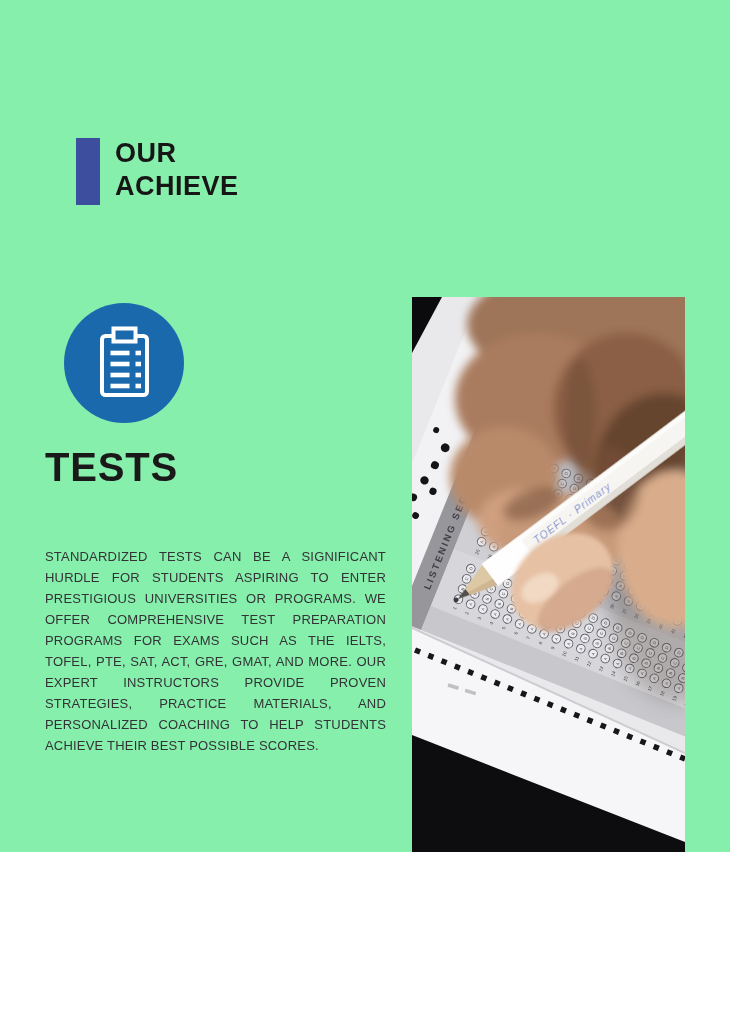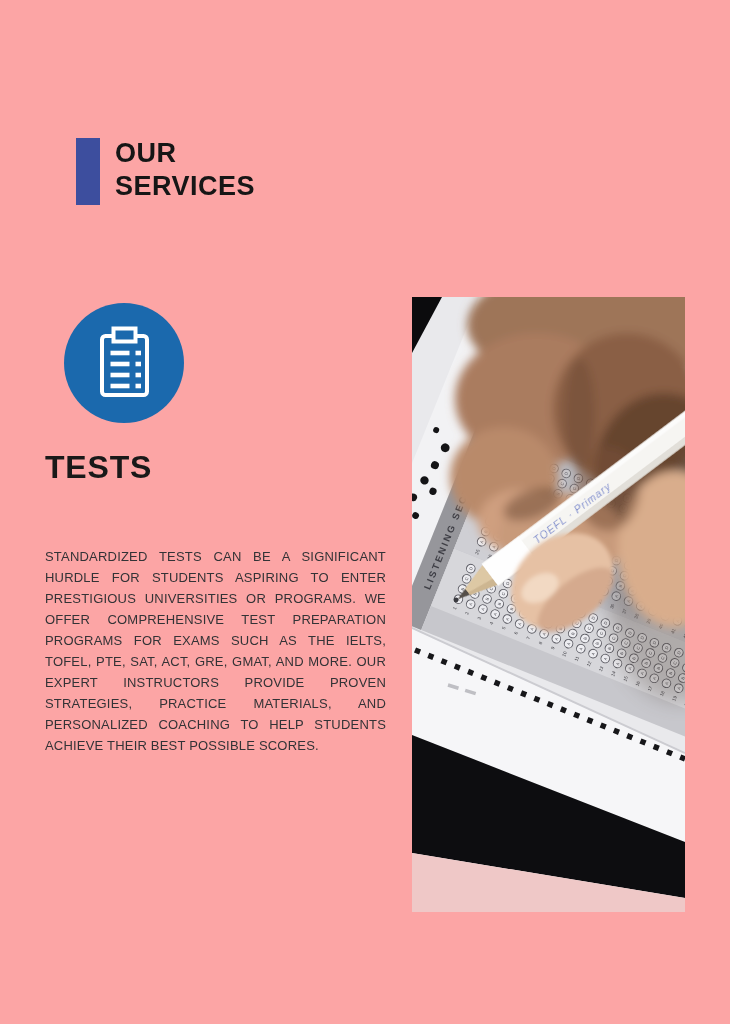--- a/index.html
+++ b/index.html
@@ -1,41 +1,41 @@
 <!DOCTYPE html>
 <html><head>
 <meta charset="utf-8">
 <style>
   html,body{margin:0;padding:0;background:#ffffff;}
-  .page{position:relative;width:730px;height:1024px;background:#fca5a5;overflow:hidden;
+  .page{position:relative;width:730px;height:852px;background:#86efac;overflow:hidden;
         font-family:"Liberation Sans",sans-serif;}
   .accent-bar{position:absolute;left:76px;top:138px;width:24px;height:67px;background:#3D4E9E;}
   .page-title{position:absolute;left:115px;top:137px;margin:0;font-size:27px;font-weight:700;
               color:#161616;line-height:33px;letter-spacing:.5px;}
   .page-title span{display:block;}
   .icon-circle{position:absolute;left:64px;top:303px;width:120px;height:120px;}
-  .service-title{position:absolute;left:45px;top:449px;margin:0;font-size:32px;font-weight:700;
+  .service-title{position:absolute;left:45px;top:449px;margin:0;font-size:40px;font-weight:700;
                  color:#191919;line-height:36px;letter-spacing:.8px;}
   .service-title span{display:block;}
   .service-desc{position:absolute;left:45px;top:546px;width:341px;margin:0;font-size:13px;
                 line-height:21px;color:#333336;letter-spacing:.2px;text-align:justify;
                 -moz-text-align-last:left;text-align-last:left;}
   .photo{position:absolute;left:412px;top:297px;width:273px;height:615px;margin:0;overflow:hidden;}
   .photo svg text{font-family:"Liberation Sans",sans-serif;}
 </style>
 </head>
 <body>
 
 <main class="page">
 
   <div class="accent-bar"></div>
 
   <h1 class="page-title">
       <span>OUR</span>
-      <span>SERVICES</span>
+      <span>ACHIEVE</span>
     </h1>
 
   <div class="icon-circle">
     <svg viewBox="0 0 120 120" width="120" height="120">
       <circle cx="60" cy="60" r="60" fill="#1B69AD"></circle>
       <rect x="38" y="33" width="45" height="59" rx="3.5" fill="none" stroke="#ffffff" stroke-width="4"></rect>
       <rect x="49.5" y="25.5" width="22" height="13" fill="#1B69AD" stroke="#ffffff" stroke-width="4"></rect>
       <g stroke="#ffffff" stroke-width="4.6">
         <line x1="46.5" y1="50" x2="65.5" y2="50"></line>
           <line x1="71.5" y1="50" x2="77" y2="50"></line>

